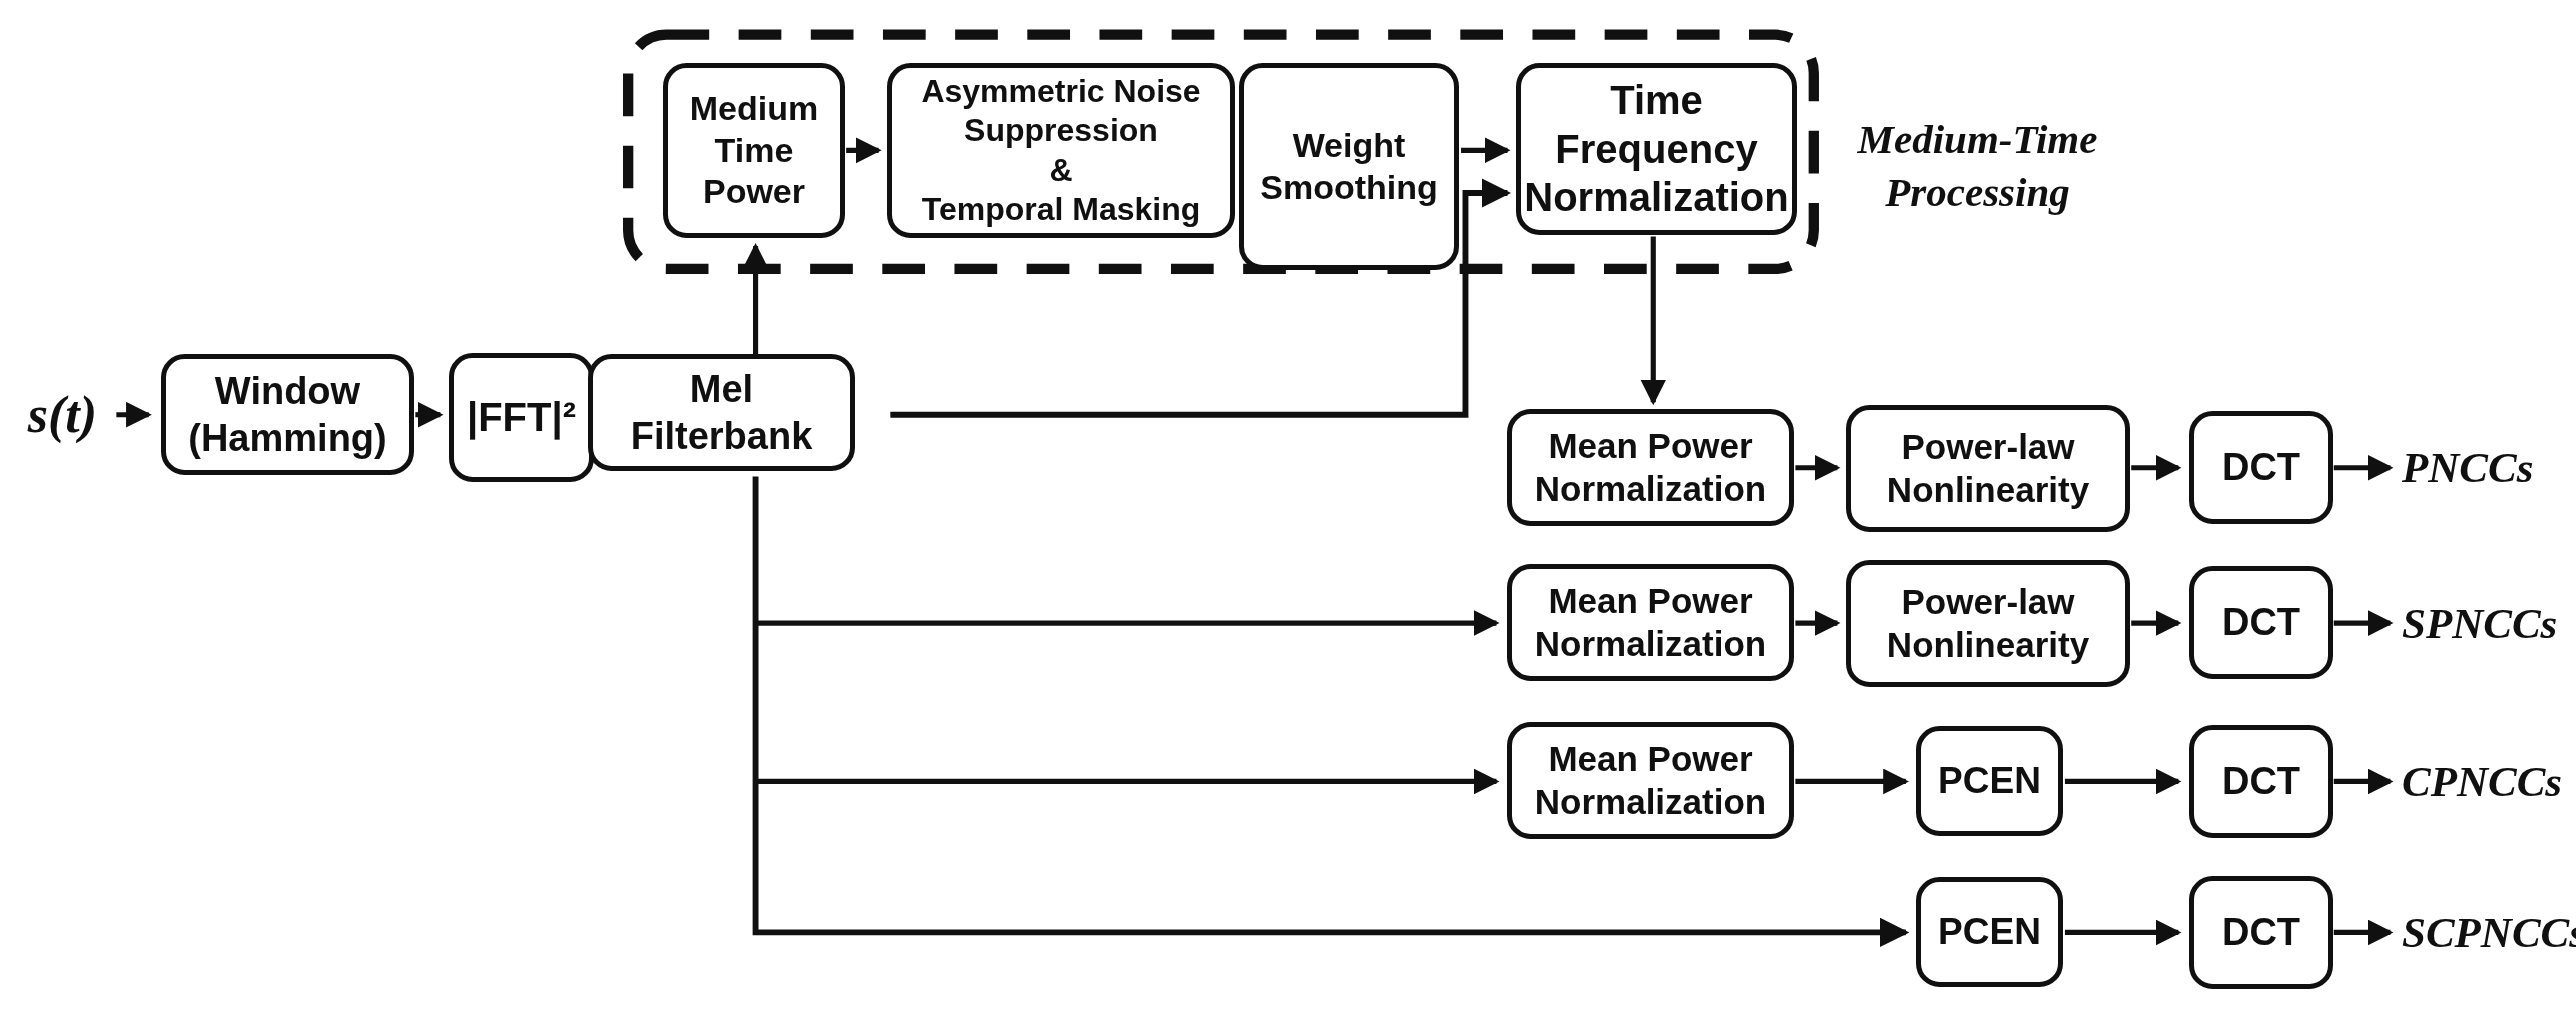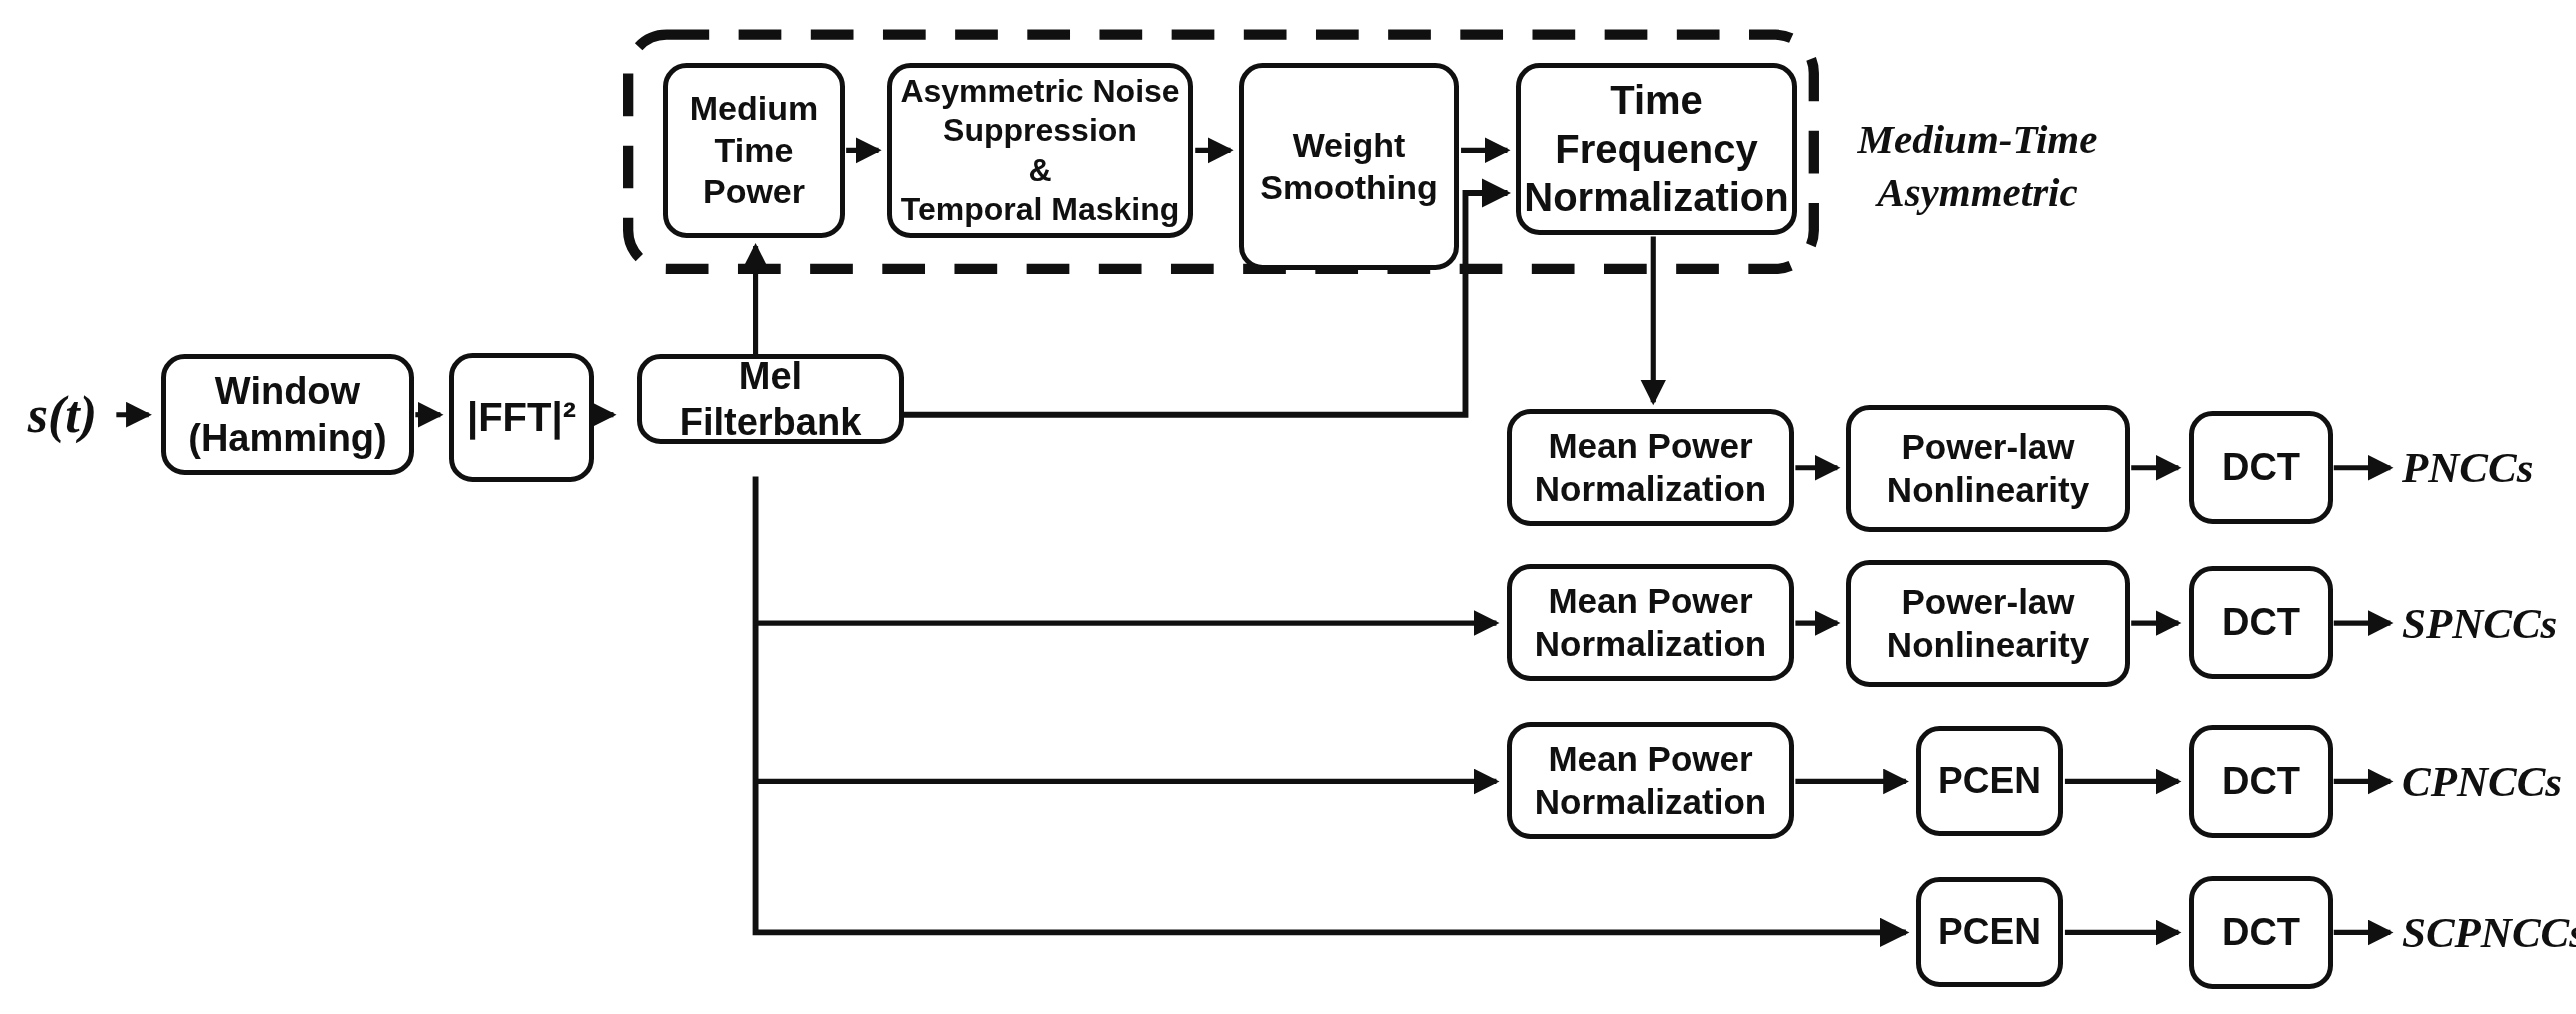--- a/index.html
+++ b/index.html
@@ -109,37 +109,37 @@
 
     <path d="M 2804 1266 L 2958 1266" stroke="#101010" stroke-width="7" fill="none" marker-end="url(#arrowhead)"></path>
     <path d="M 3169 1266 L 3246 1266" stroke="#101010" stroke-width="7" fill="none" marker-end="url(#arrowhead)"></path>
   </svg>
 
   <div class="floating-label math-label" style="left:7.4px; top:379px; width:110px; height:71px; font-size:52px;">s(t)</div>
 
   <div class="node" style="left:161px; top:354px; width:253px; height:121px; font-size:38px;">Window
 (Hamming)</div>
   <div class="node" style="left:449px; top:353px; width:145px; height:129px; font-size:40px;">|FFT|²</div>
-  <div class="node" style="left:637px; top:354px; width:267px; height:90px; font-size:38px;">Mel
+  <div class="node" style="left:588px; top:354px; width:267px; height:117px; font-size:38px;">Mel
 Filterbank</div>
 
   <div class="node" style="left:663px; top:63px; width:182px; height:175px; font-size:34px;">Medium
 Time
 Power</div>
-  <div class="node" style="left:887px; top:63px; width:306px; height:175px; font-size:32px;">Asymmetric Noise
+  <div class="node" style="left:887px; top:63px; width:348px; height:175px; font-size:32px;">Asymmetric Noise
 Suppression
 &amp;
 Temporal Masking</div>
   <div class="node" style="left:1239px; top:63px; width:220px; height:207px; font-size:34px;">Weight
 Smoothing</div>
   <div class="node" style="left:1516px; top:63px; width:281px; height:172px; font-size:40px;">Time Frequency
 Normalization</div>
 
   <div class="floating-label group-label" style="left:1830px; top:107px; width:295px; height:118px;">Medium-Time
-Asymmetric</div>
+Processing</div>
 
   <div class="node" style="left:1507px; top:409px; width:287px; height:117px; font-size:35px;">Mean Power
 Normalization</div>
   <div class="node" style="left:1846px; top:405px; width:284px; height:127px; font-size:35px;">Power-law
 Nonlinearity</div>
   <div class="node" style="left:2189px; top:411px; width:144px; height:113px; font-size:38px;">DCT</div>
   <div class="floating-label output-label" style="left:2402px; top:435px; width:169px; height:65px;">PNCCs</div>
 
   <div class="node" style="left:1507px; top:564px; width:287px; height:117px; font-size:35px;">Mean Power
 Normalization</div>

